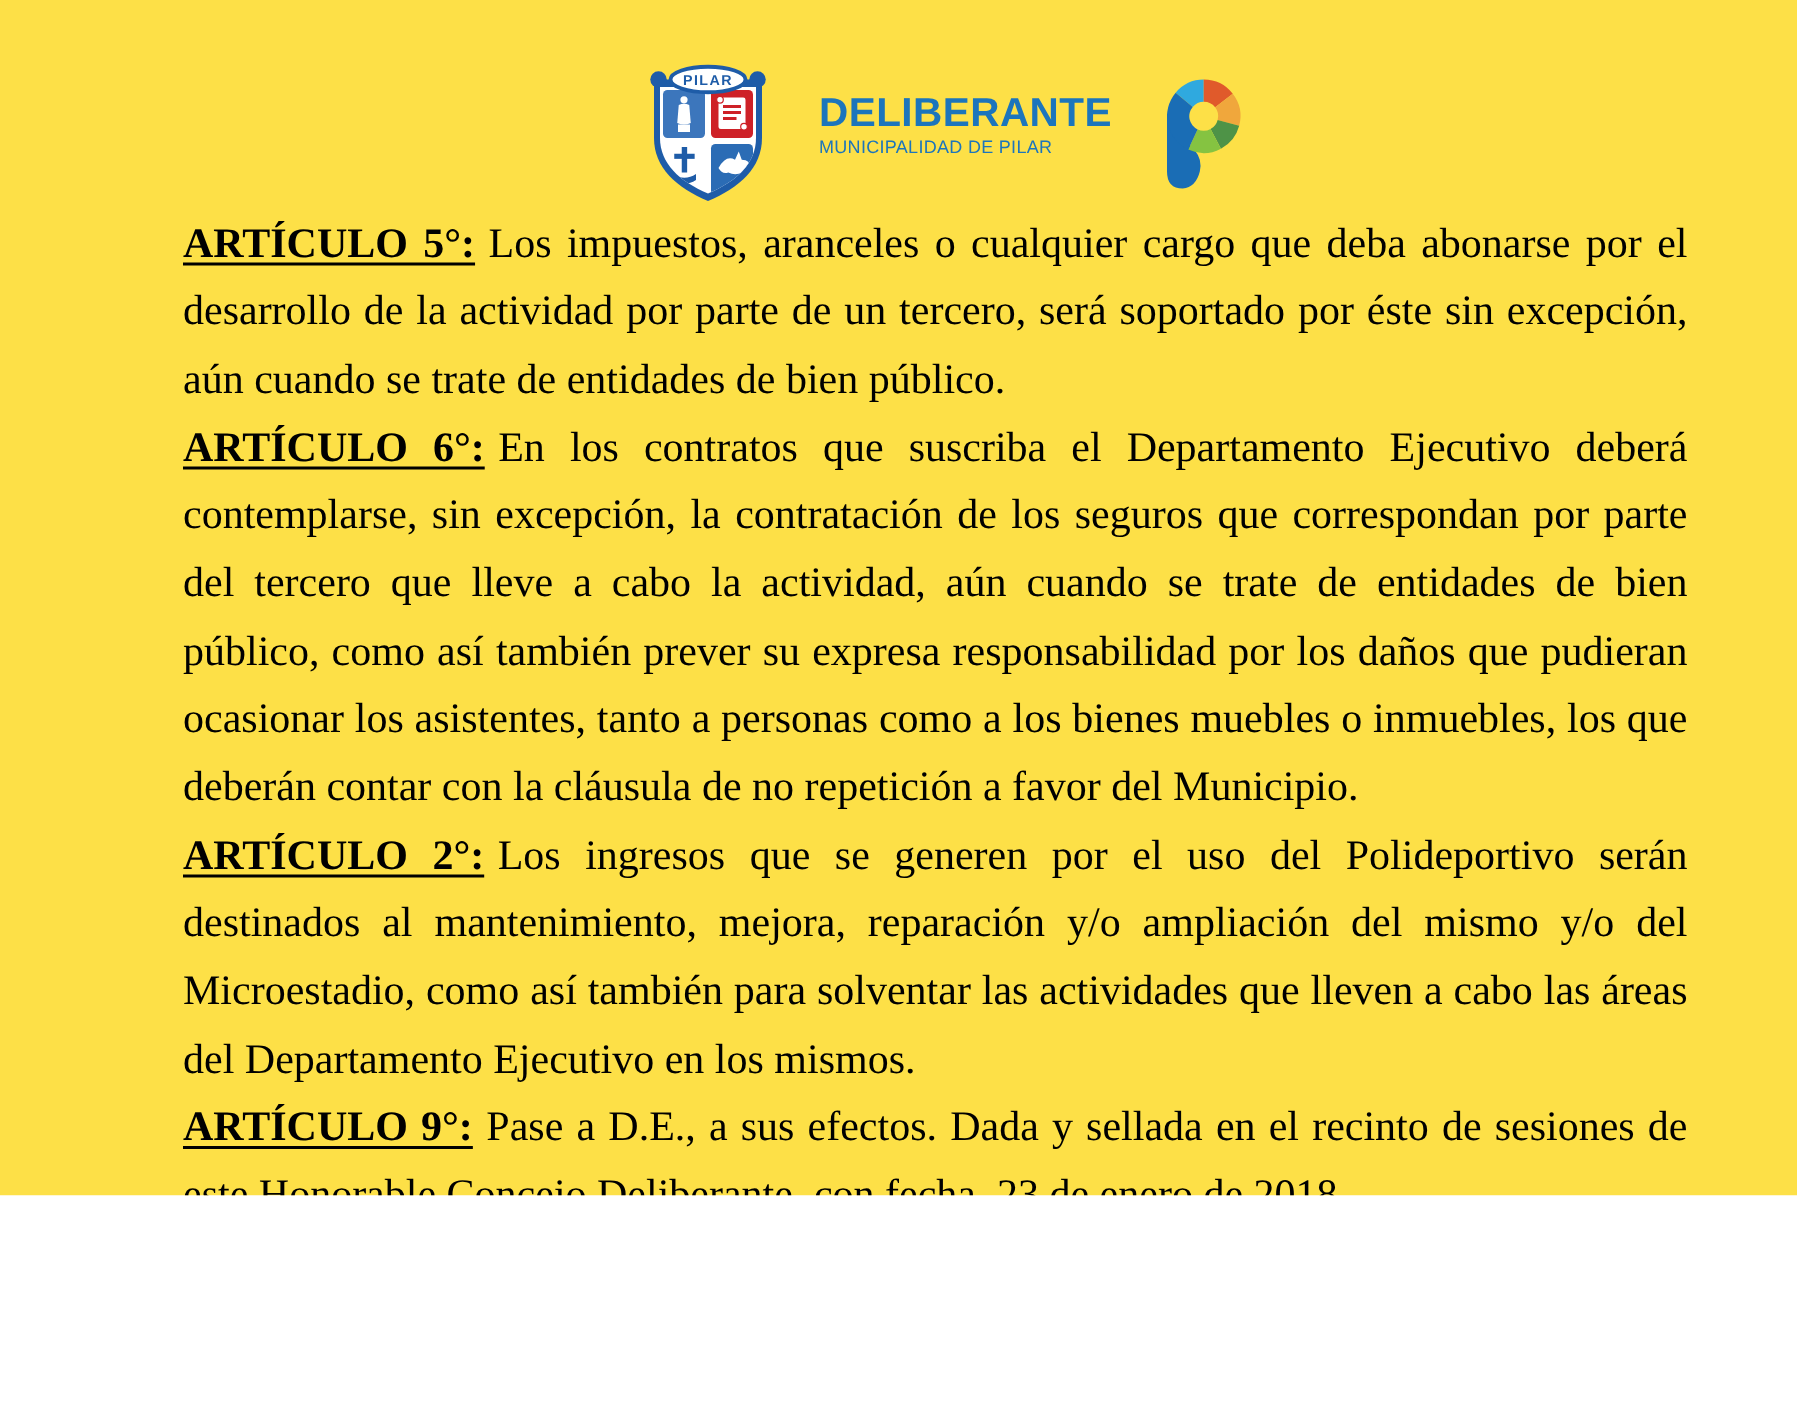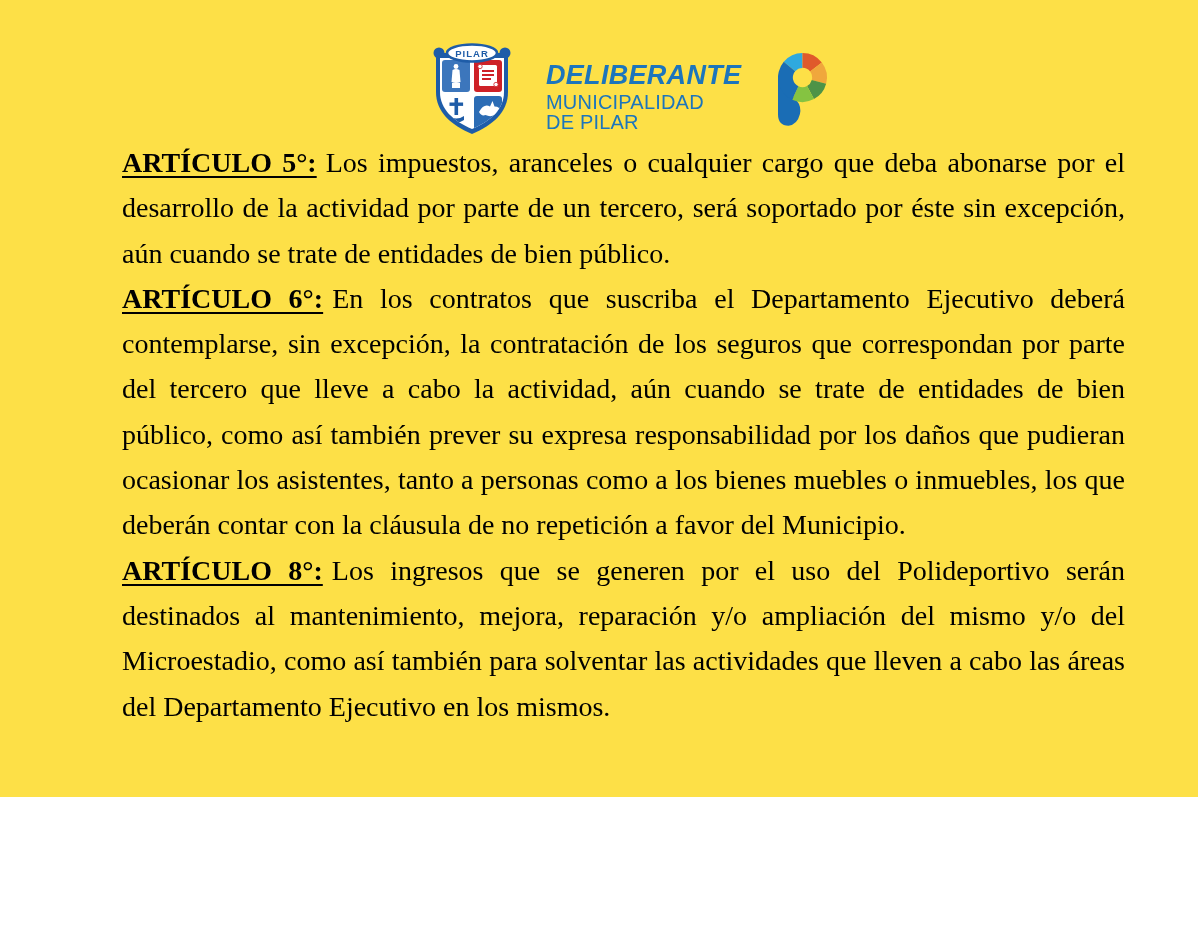--- a/index.html
+++ b/index.html
@@ -15,22 +15,22 @@
   
   .header { position:absolute; top:0; left:0; width:100%; height:150px; }
   .coat-of-arms { position:absolute; left:427px; top:38px; width:90px; height:104px; }
   .org-block {
     position:absolute; left:546px; top:62px; width:190px;
     font-family:"Liberation Sans", sans-serif;
     color:#1c75bc;
     line-height:1;
   }
   .org-line1 { font-size:17.5px; font-weight:700; letter-spacing:0.2px; margin-bottom:2px; }
-  .org-line2 { font-size:27px;   font-weight:800; letter-spacing:0.3px; margin-bottom:3px;font-style:italic; }
-  .org-line3 { font-size:20px; font-weight:500; letter-spacing:0.2px; }
+  .org-line2 { font-size:27px;   font-weight:800; letter-spacing:0.3px; margin-bottom:3px; }
+  .org-line3 { font-size:12px; font-weight:500; letter-spacing:0.2px; }
   .p-logo { position:absolute; left:764px; top:44px; width:70px; height:88px; }
 
   
   .doc-body {
     position:absolute;
     left:122px; top:140px;
     width:1003px;
   }
   .doc-body p {
     font-size:28px;
@@ -113,16 +113,17 @@
       <path d="M66.1,20.8 A28,28 0 0 1 71.0,45.2 L54.6,40.8 A11,11 0 0 0 52.7,31.2 Z" fill="#f0a73c"></path>
       <path d="M71.0,45.2 A28,28 0 0 1 57.1,62.7 L49.2,47.7 A11,11 0 0 0 54.6,40.8 Z" fill="#4e9347"></path>
       <path d="M57.1,62.7 A28,28 0 0 1 32.2,63.4 L39.3,48.0 A11,11 0 0 0 49.2,47.7 Z" fill="#85c341"></path>
       <path d="M32.2,63.4 A28,28 0 0 1 22.6,20.0 L35.6,30.9 A11,11 0 0 0 39.3,48.0 Z" fill="#1a6db5"></path>
     </svg>
   </div>
 
   <div class="doc-body">
     <p><span class="art-label">ARTÍCULO 5°:</span><span class="art-text">Los impuestos, aranceles o cualquier cargo que deba abonarse por el desarrollo de la actividad por parte de un tercero, será soportado por éste sin excepción, aún cuando se trate de entidades de bien público.</span></p>
     <p><span class="art-label">ARTÍCULO 6°:</span><span class="art-text">En los contratos que suscriba el Departamento Ejecutivo deberá contemplarse, sin excepción, la contratación de los seguros que correspondan por parte del tercero que lleve a cabo la actividad, aún cuando se trate de entidades de bien público, como así también prever su expresa responsabilidad por los daños que pudieran ocasionar los asistentes, tanto a personas como a los bienes muebles o inmuebles, los que deberán contar con la cláusula de no repetición a favor del Municipio.</span></p>
-    <p><span class="art-label">ARTÍCULO 8°:</span><span class="art-text">Los ingresos que se generen por el uso del Polideportivo serán destinados al mantenimiento, mejora, reparación y/o ampliación del mismo y/o del Microestadio, como así también para solventar las actividades que lleven a cabo las áreas del Departamento Ejecutivo en los mismos.</span></p>
+    <p><span class="art-label">ARTÍCULO 2°:</span><span class="art-text">Los ingresos que se generen por el uso del Polideportivo serán destinados al mantenimiento, mejora, reparación y/o ampliación del mismo y/o del Microestadio, como así también para solventar las actividades que lleven a cabo las áreas del Departamento Ejecutivo en los mismos.</span></p>
+    <p><span class="art-label">ARTÍCULO 9°:</span><span class="art-text">Pase a D.E., a sus efectos. Dada y sellada en el recinto de sesiones de este Honorable Concejo Deliberante, con fecha  23 de enero de 2018.</span></p>
   </div>
 
 </div>
 
 </body></html>

